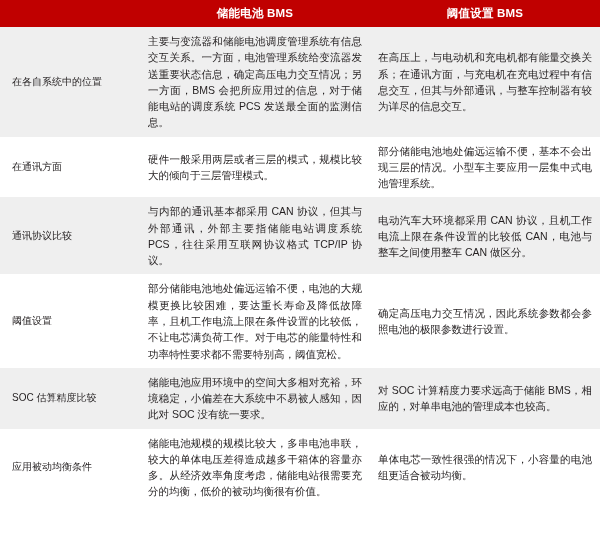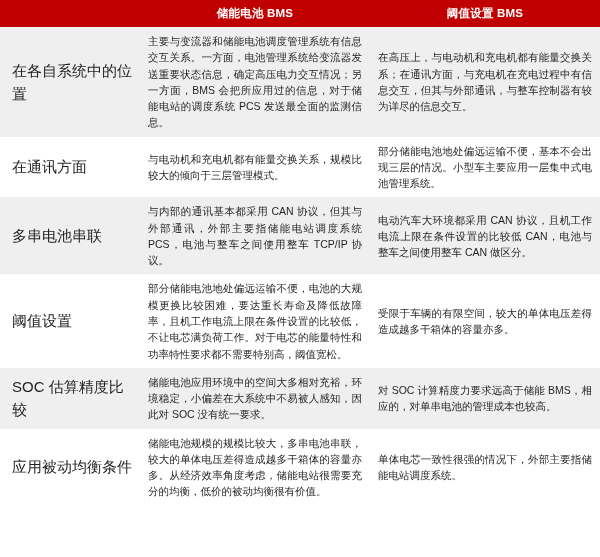--- a/index.html
+++ b/index.html
@@ -53,21 +53,21 @@
   }
   
   tbody td {
     font-size: 10.5px;
     line-height: 1.55;
     border: none;
   }
   tbody td.rowlabel {
     width: 140px;
     text-align: left;
-    font-size: 15px;
+    font-size: 10px;
     font-weight: normal;
     padding-left: 12px;
     color: #231f20;
   }
   tbody td.body-cell {
     text-align: justify;
     text-justify: inter-ideograph;
     color: #231f20;
   }
   
@@ -95,38 +95,38 @@
       </tr>
     </thead>
     <tbody>
       <tr class="stripe">
         <td class="rowlabel">在各自系统中的位置</td>
         <td class="body-cell">主要与变流器和储能电池调度管理系统有信息交互关系。一方面，电池管理系统给变流器发送重要状态信息，确定高压电力交互情况；另一方面，BMS 会把所应用过的信息，对于储能电站的调度系统 PCS 发送最全面的监测信息。</td>
         <td class="body-cell">在高压上，与电动机和充电机都有能量交换关系；在通讯方面，与充电机在充电过程中有信息交互，但其与外部通讯，与整车控制器有较为详尽的信息交互。</td>
       </tr>
       <tr class="plain">
         <td class="rowlabel">在通讯方面</td>
-        <td class="body-cell">与电动机和充电机都有能量交换关系，规模比较大的倾向于三层管理模式。</td>
+        <td class="body-cell">硬件一般采用两层或者三层的模式，规模比较大的倾向于三层管理模式。</td>
         <td class="body-cell">部分储能电池地处偏远运输不便，基本不会出现三层的情况。小型车主要应用一层集中式电池管理系统。</td>
       </tr>
       <tr class="stripe">
-        <td class="rowlabel">多串电池串联</td>
-        <td class="body-cell">与内部的通讯基本都采用 CAN 协议，但其与外部通讯，外部主要指储能电站调度系统 PCS，电池与整车之间使用整车 TCP/IP 协议。</td>
+        <td class="rowlabel">通讯协议比较</td>
+        <td class="body-cell">与内部的通讯基本都采用 CAN 协议，但其与外部通讯，外部主要指储能电站调度系统 PCS，往往采用互联网协议格式 TCP/IP 协议。</td>
         <td class="body-cell">电动汽车大环境都采用 CAN 协议，且机工作电流上限在条件设置的比较低 CAN，电池与整车之间使用整车 CAN 做区分。</td>
       </tr>
       <tr class="plain">
         <td class="rowlabel">阈值设置</td>
         <td class="body-cell">部分储能电池地处偏远运输不便，电池的大规模更换比较困难，要达重长寿命及降低故障率，且机工作电流上限在条件设置的比较低，不让电芯满负荷工作。对于电芯的能量特性和功率特性要求都不需要特别高，阈值宽松。</td>
-        <td class="body-cell">受限于车辆的有限空间，较大的单体电压差得造成越多干箱体的容量亦多。</td>
+        <td class="body-cell">确定高压电力交互情况，因此系统参数都会参照电池的极限参数进行设置。</td>
       </tr>
       <tr class="stripe">
         <td class="rowlabel">SOC 估算精度比较</td>
         <td class="body-cell">储能电池应用环境中的空间大多相对充裕，环境稳定，小偏差在大系统中不易被人感知，因此对 SOC 没有统一要求。</td>
         <td class="body-cell">对 SOC 计算精度力要求远高于储能 BMS，相应的，对单串电池的管理成本也较高。</td>
       </tr>
       <tr class="plain">
         <td class="rowlabel">应用被动均衡条件</td>
         <td class="body-cell">储能电池规模的规模比较大，多串电池串联，较大的单体电压差得造成越多干箱体的容量亦多。从经济效率角度考虑，储能电站很需要充分的均衡，低价的被动均衡很有价值。</td>
-        <td class="body-cell">单体电芯一致性很强的情况下，外部主要指储能电站调度系统。</td>
+        <td class="body-cell">单体电芯一致性很强的情况下，小容量的电池组更适合被动均衡。</td>
       </tr>
     </tbody>
   </table>
 </div>
 
 </body></html>

